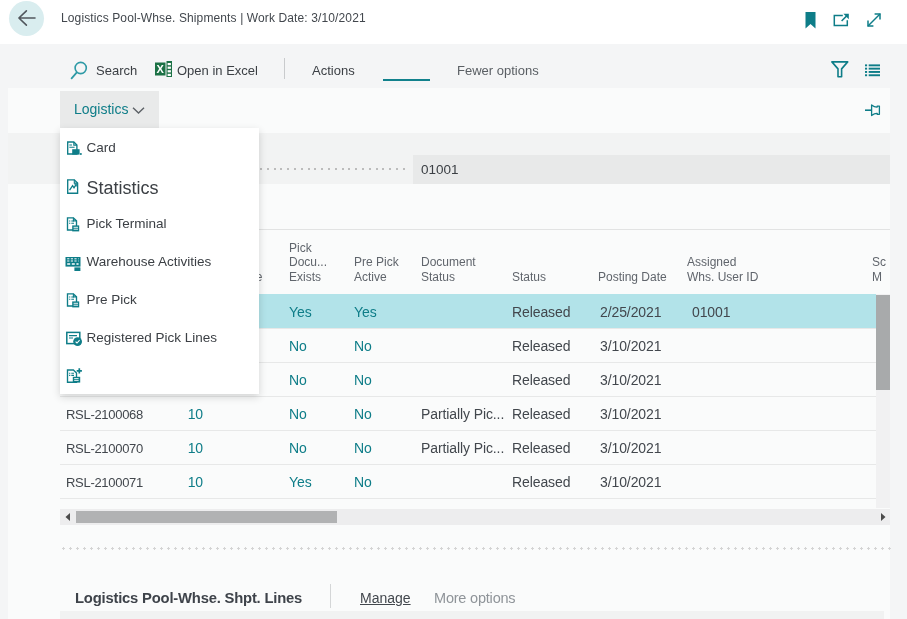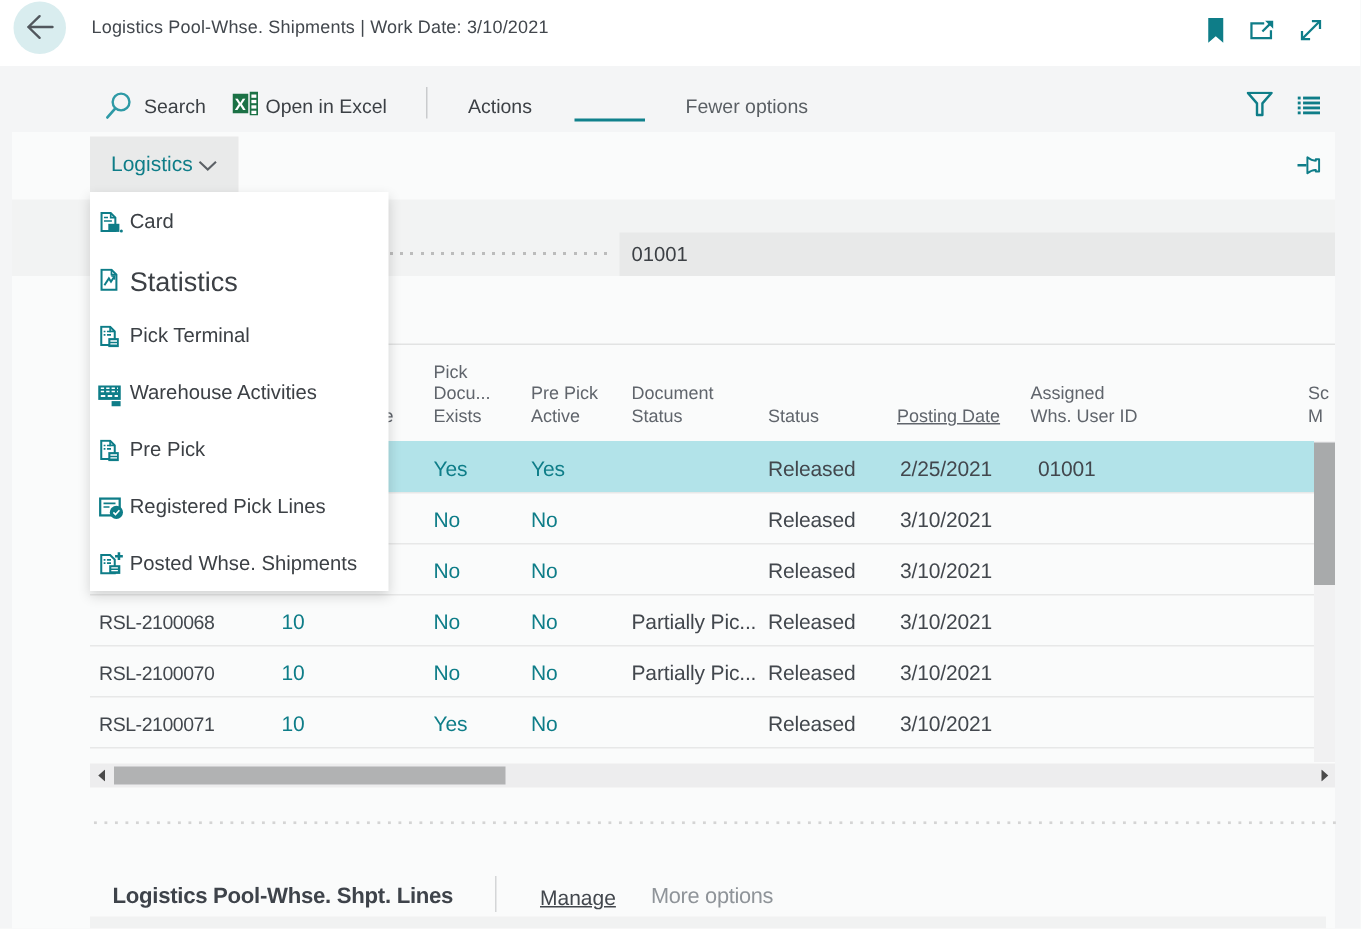--- a/index.html
+++ b/index.html
@@ -89,21 +89,21 @@
 <div class="abs" style="left:421px;top:162px;font-size:13.5px;color:#3c4045;">01001</div>
 
 <div class="abs" style="left:60px;top:229px;width:830px;height:1px;background:#e2e3e3;"></div>
 
 <div class="abs" style="left:0;top:0;width:907px;height:619px;pointer-events:none;">
   <div class="abs" style="left:249px;bottom:335px;font-size:12px;color:#60656c;">de</div>
   <div class="abs" style="left:289px;bottom:335px;font-size:12px;color:#60656c;line-height:14.5px;">Pick<br>Docu...<br>Exists</div>
   <div class="abs" style="left:354px;bottom:335px;font-size:12px;color:#60656c;line-height:14.5px;">Pre Pick<br>Active</div>
   <div class="abs" style="left:421px;bottom:335px;font-size:12px;color:#60656c;line-height:14.5px;">Document<br>Status</div>
   <div class="abs" style="left:512px;bottom:335px;font-size:12px;color:#60656c;">Status</div>
-  <div class="abs" style="left:598px;bottom:335px;font-size:12px;color:#60656c;text-decoration:underline;">Posting Date</div>
+  <div class="abs" style="left:598px;bottom:335px;font-size:12px;color:#60656c;">Posting Date</div>
   <div class="abs" style="left:687px;bottom:335px;font-size:12px;color:#60656c;line-height:14.5px;">Assigned<br>Whs. User ID</div>
   <div class="abs" style="left:872px;bottom:335px;font-size:12px;color:#60656c;line-height:14.5px;">Sc<br>M</div>
 </div>
 
 <div class="abs" style="left:60px;top:294px;width:830px;height:204px;font-size:14px;letter-spacing:-0.1px;">
   <div class="abs" style="left:0;top:0;width:830px;height:34px;background:#b2e3e9;"></div>
 
   <div class="abs" style="left:0;top:34px;width:830px;height:1px;background:#e7e8e8;"></div>
   <div class="abs" style="left:0;top:68px;width:830px;height:1px;background:#e7e8e8;"></div>
   <div class="abs" style="left:0;top:102px;width:830px;height:1px;background:#e7e8e8;"></div>
@@ -225,14 +225,13 @@
   </svg>
   <div class="abs" style="left:26.5px;top:202px;font-size:13.5px;color:#3c4045;">Registered Pick Lines</div>
 
   <svg class="abs" style="left:6px;top:240px;" width="17" height="17" viewBox="0 0 17 17">
     <path d="M1.5 2 H7.4 L10.5 5.1 V14.2 H1.5 Z" fill="none" stroke="#0e7d88" stroke-width="1.35"></path>
     <path d="M3.1 5.2 H4.3 M5.3 5.2 H8 M3.1 7.4 H4.3 M5.3 7.4 H8" stroke="#0e7d88" stroke-width="1.1"></path>
     <path d="M13.3 0.2 V5.4 M10.7 2.8 H15.9" stroke="#0e7d88" stroke-width="1.7"></path>
     <rect x="6.8" y="8.8" width="7.4" height="5.8" fill="#0e7d88"></rect>
     <path d="M8.2 10.6 H12.6 M8.2 12.4 H12.6" stroke="#ffffff" stroke-width="0.9"></path>
   </svg>
-  <div class="abs" style="left:26.5px;top:240px;font-size:13.5px;color:#3c4045;">Posted Whse. Shipments</div>
 </div>
 
 </body></html>

